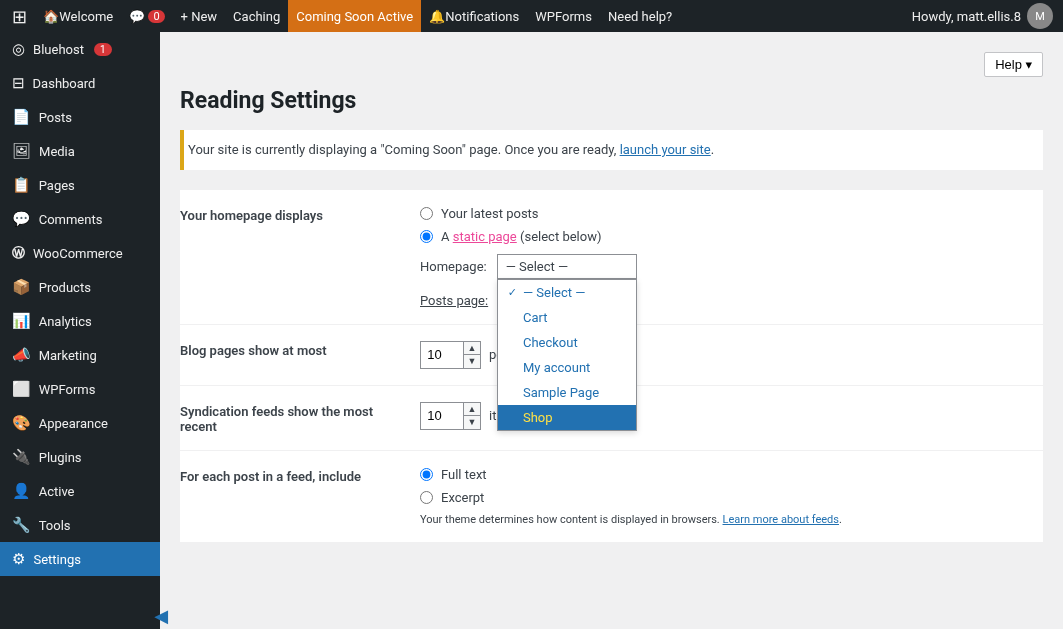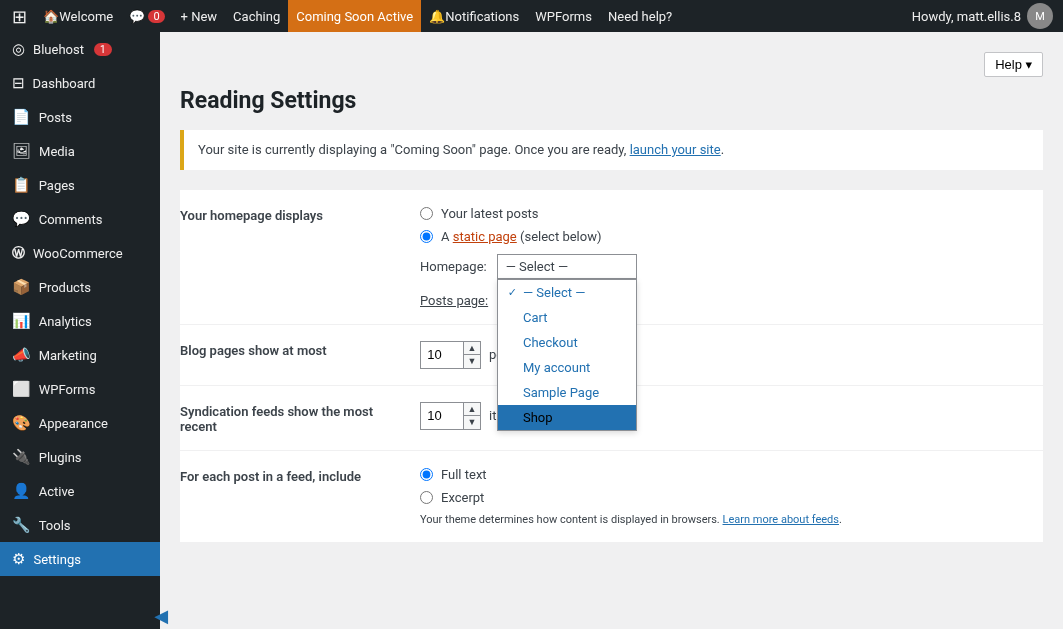--- a/index.html
+++ b/index.html
@@ -112,21 +112,21 @@
       font-size: 23px;
       font-weight: 700;
       color: #1d2327;
       margin-bottom: 16px;
     }
 
     
     .notice {
       background: #fff;
       border-left: 4px solid #dba617;
-      padding: 10px 14px;
+      padding: 10px 4px;
       margin-bottom: 20px;
       font-size: 13px;
       line-height: 1.5;
     }
     .notice a { color: #2271b1; }
 
     
     .help-bar {
       display: flex;
       justify-content: flex-end;
@@ -171,21 +171,21 @@
     .radio-option {
       display: flex;
       align-items: center;
       gap: 8px;
       margin-bottom: 8px;
       font-size: 13px;
     }
     .radio-option input[type="radio"] { cursor: pointer; }
 
     
-    .static-page-link { color: #c2410c; }
+    .static-page-link { color: #ec4899; }
 
     
     .select-row {
       display: flex;
       align-items: flex-start;
       gap: 10px;
       margin-top: 6px;
       flex-direction: column;
     }
     .select-field-row {
@@ -224,21 +224,21 @@
     }
     .dropdown-item {
       padding: 5px 10px;
       font-size: 13px;
       cursor: pointer;
       display: flex;
       align-items: center;
       gap: 6px;
       color: #2271b1;
     }
-    .dropdown-item.selected { background: #2271b1; color: #000000; text-align: right; }
+    .dropdown-item.selected { background: #2271b1; color: #fde047; text-align: right; }
     .dropdown-item .check { font-size: 11px; }
 
     
     .number-input-wrap {
       display: flex;
       align-items: center;
       gap: 8px;
     }
     .stepper-input-group {
       display: flex;

